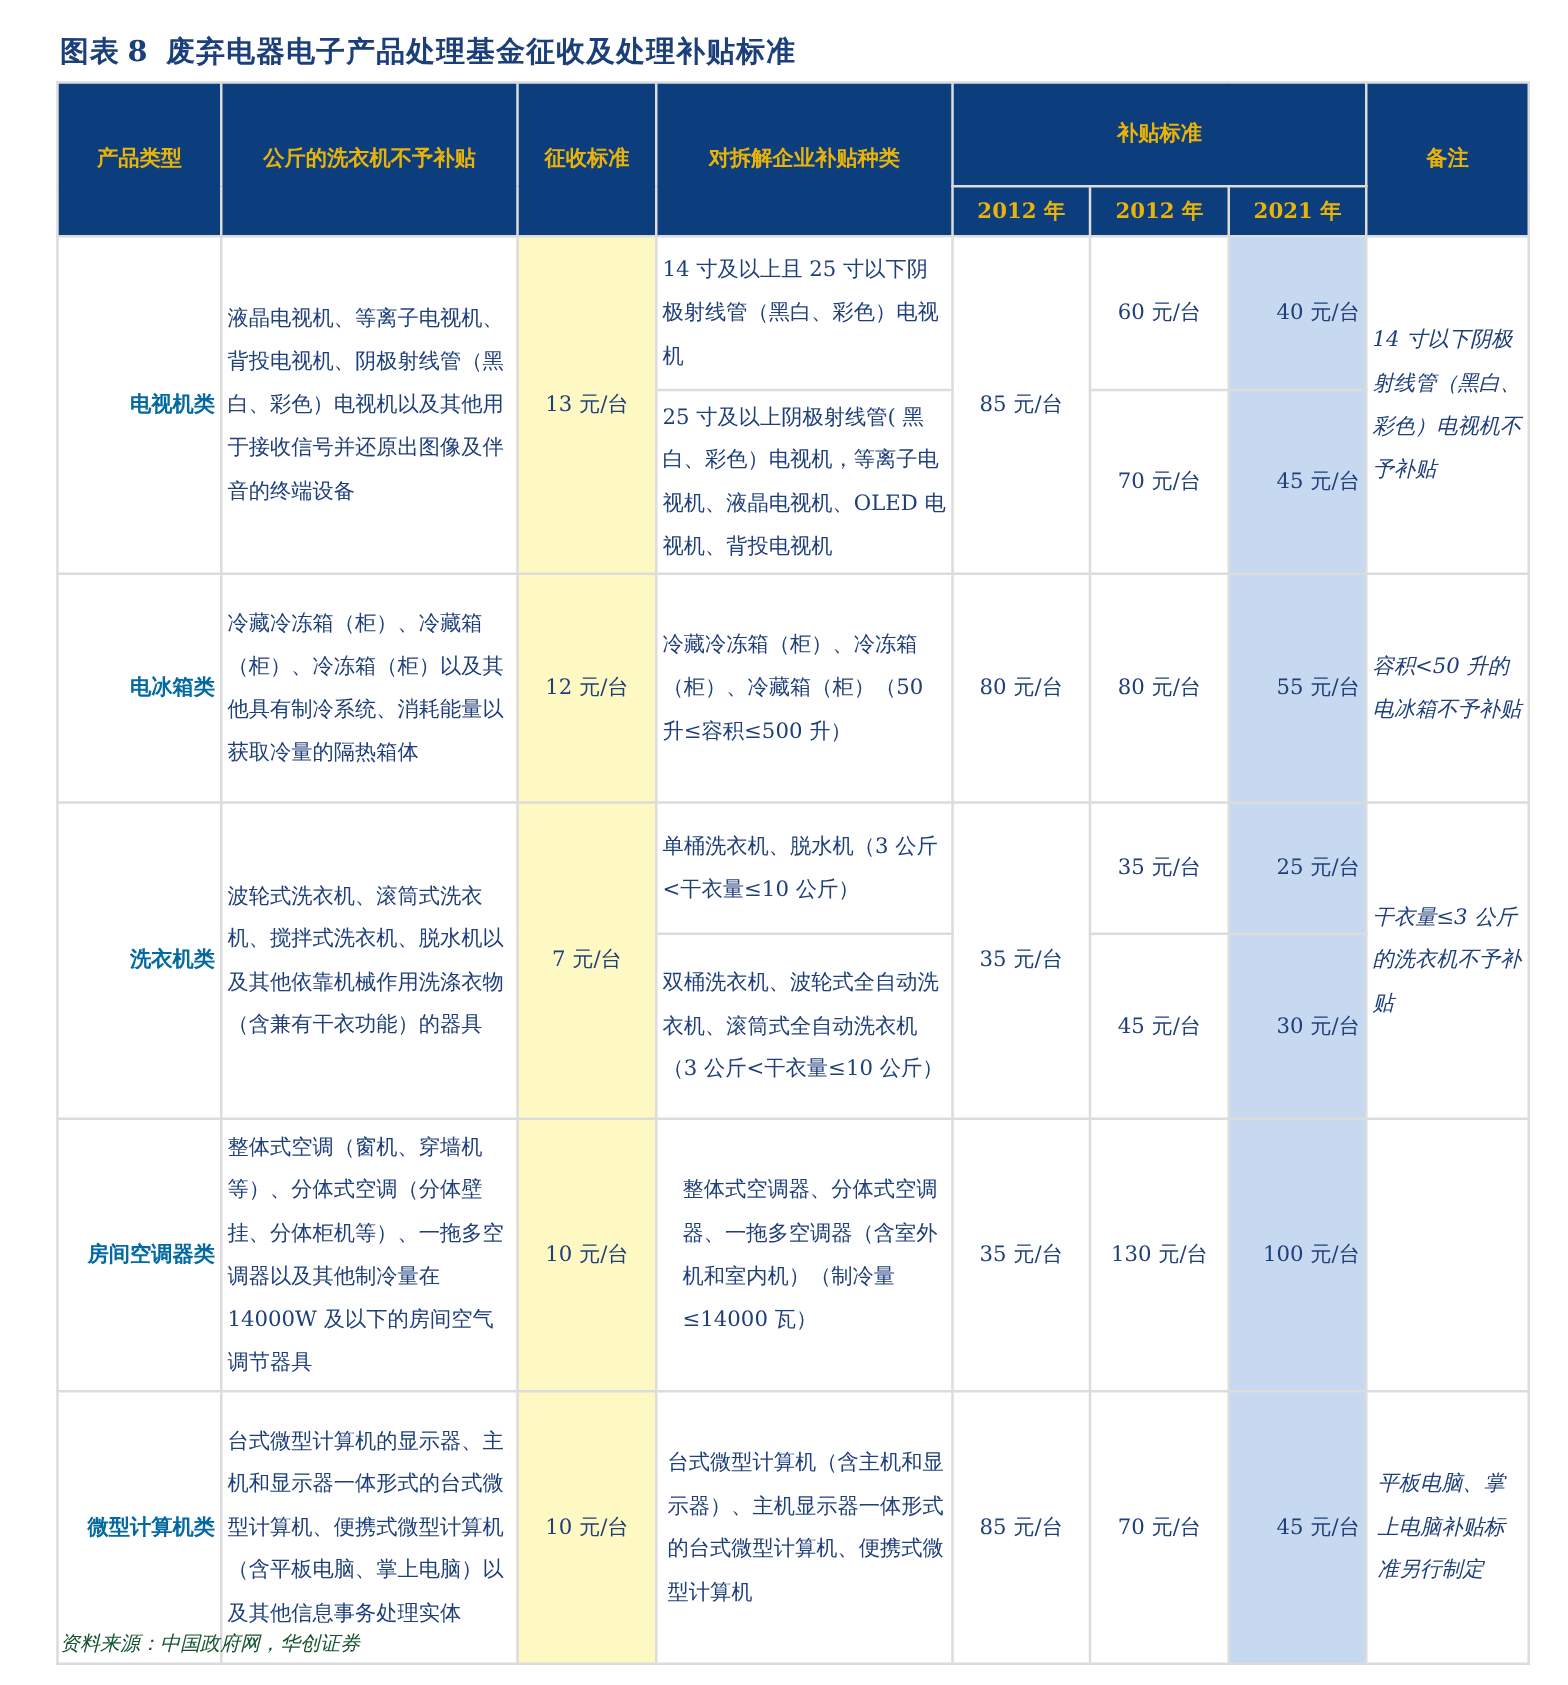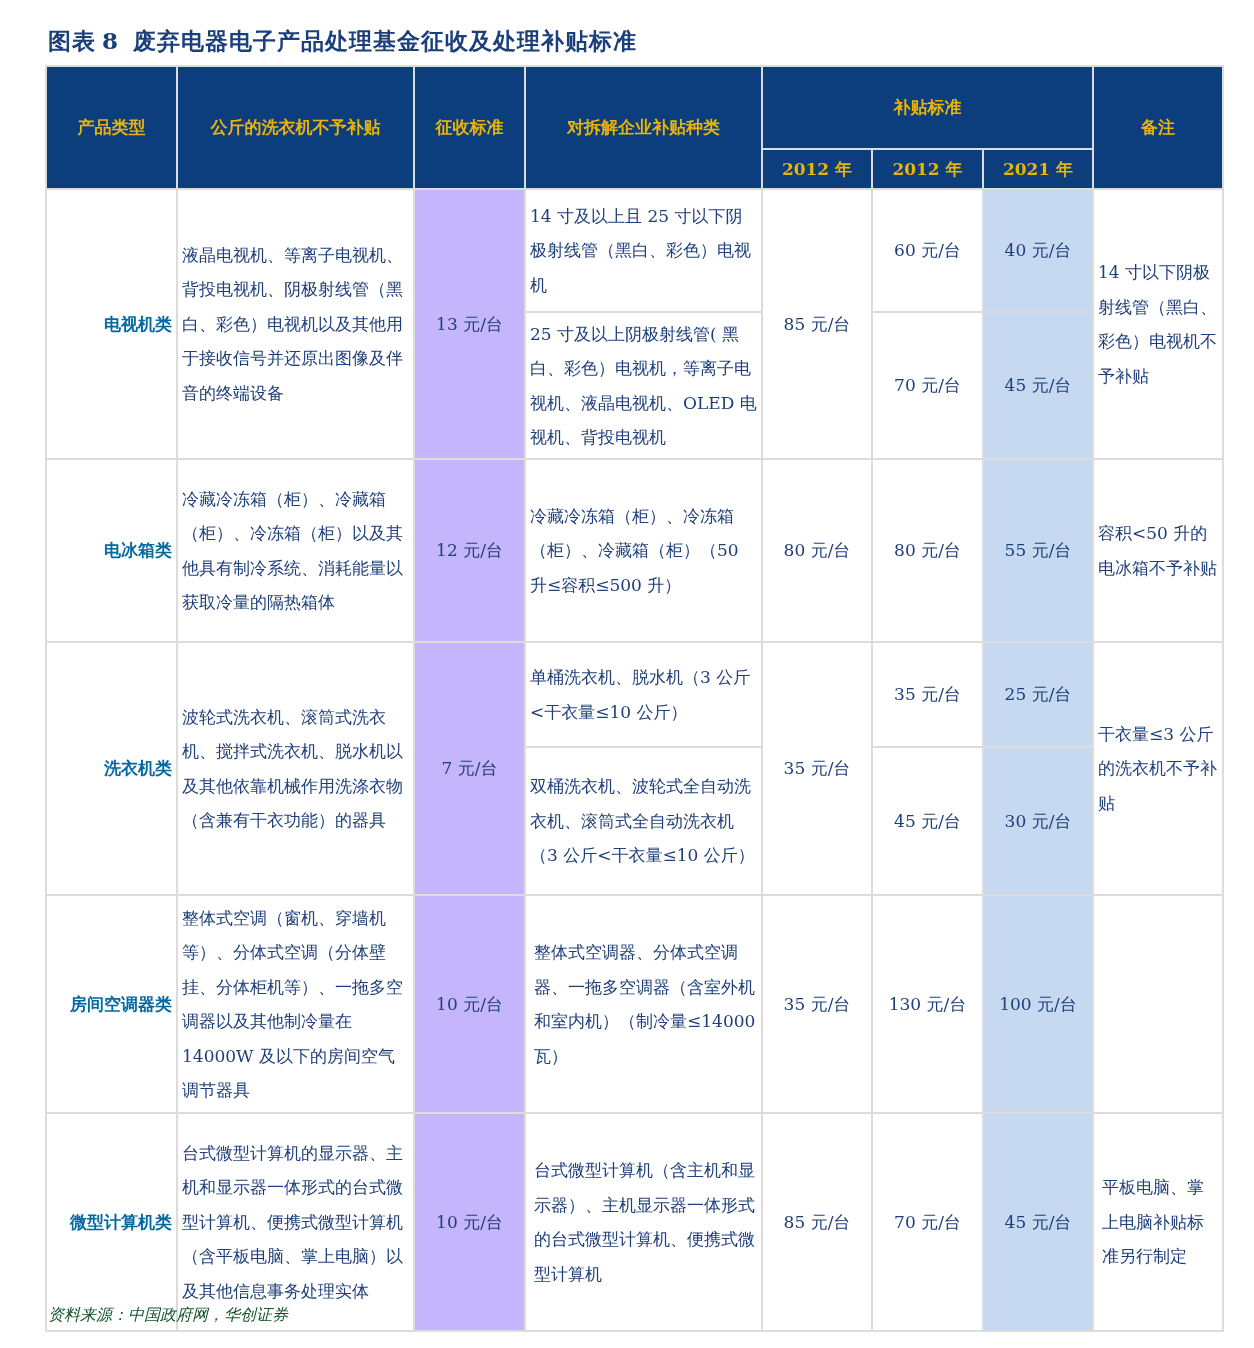--- a/index.html
+++ b/index.html
@@ -26,24 +26,24 @@
     vertical-align: middle;
   }
   table.grid th {
     background: #0c3d7c; color: #eab308; font-weight: bold;
     text-align: center; font-size: 17px;
   }
   .tall-h { height: 83px; }
   .sub-h { height: 40px; }
   td.cat { text-align: right; font-weight: bold; color: #0369a1; }
   td.desc { text-align: left; padding-left: 6px; }
-  td.fee { text-align: center; background: #c4b5fd; }
-  td.hl { background: #c6d9f0; text-align: center; }
+  td.fee { text-align: center; background: #fef9c3; }
+  td.hl { background: #c6d9f0; text-align: right; }
   td.val { text-align: center; }
-  td.note { text-align: left; padding-left: 2px; }
+  td.note { text-align: left; padding-left: 2px; font-style: italic; }
   td.recyc { text-align: left; padding-left: 2px; }
   .source {
     position: absolute; left: 48px; top: 1305px;
     font-size: 16px; font-style: italic; color: #14532d;
   }
 </style>
 </head>
 <body>
 
 <div class="title">
@@ -116,21 +116,21 @@
   <tr style="height:148px">
     <td class="recyc">双桶洗衣机、波轮式全自动洗衣机、滚筒式全自动洗衣机（3 公斤&lt;干衣量≤10 公斤）</td>
     <td class="val">45 元/台</td>
     <td class="hl">30 元/台</td>
   </tr>
 
   <tr style="height:218px">
     <td class="cat">房间空调器类</td>
     <td class="desc">整体式空调（窗机、穿墙机等）、分体式空调（分体壁挂、分体柜机等）、一拖多空调器以及其他制冷量在 14000W 及以下的房间空气调节器具</td>
     <td class="fee">10 元/台</td>
-    <td class="recyc" style="padding-left:8px">整体式空调器、分体式空调器、一拖多空调器（含室外机和室内机）（制冷量≤14000 瓦）</td>
+    <td class="recyc" style="padding-left:20px">整体式空调器、分体式空调器、一拖多空调器（含室外机和室内机）（制冷量≤14000 瓦）</td>
     <td class="val">35 元/台</td>
     <td class="val">130 元/台</td>
     <td class="hl">100 元/台</td>
     <td class="note"></td>
   </tr>
 
   <tr style="height:218px">
     <td class="cat">微型计算机类</td>
     <td class="desc">台式微型计算机的显示器、主机和显示器一体形式的台式微型计算机、便携式微型计算机（含平板电脑、掌上电脑）以及其他信息事务处理实体</td>
     <td class="fee">10 元/台</td>

